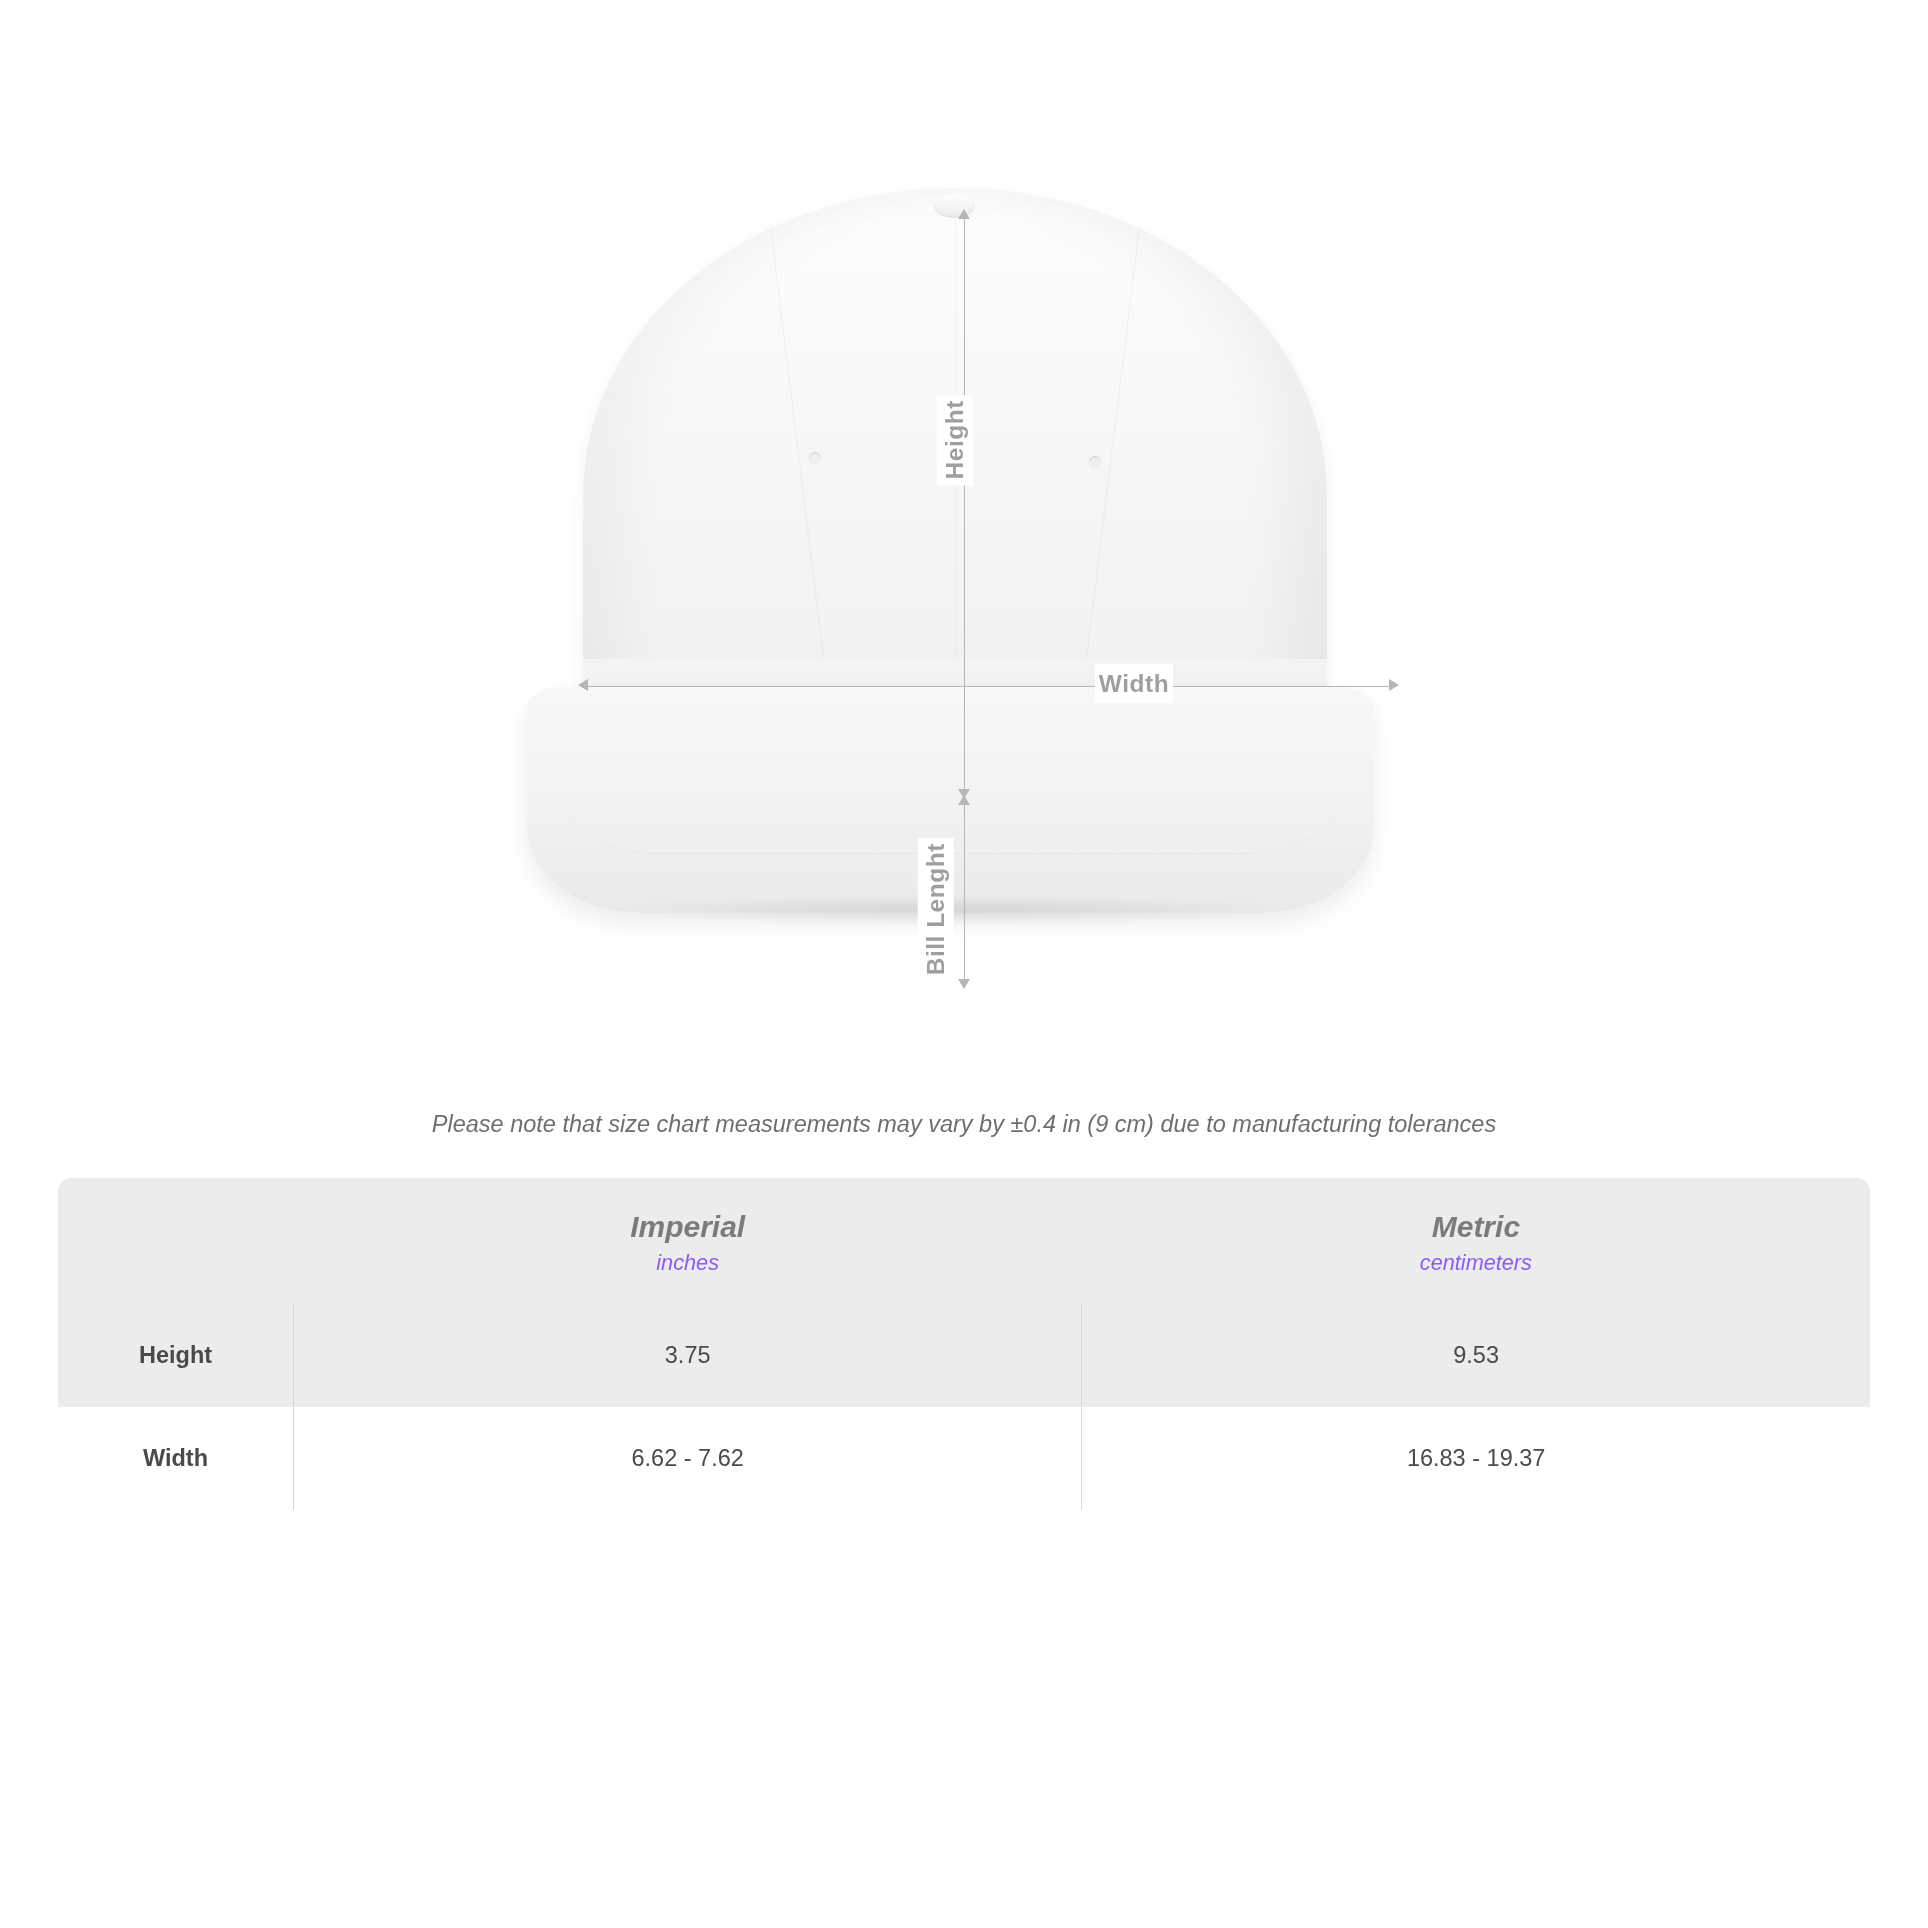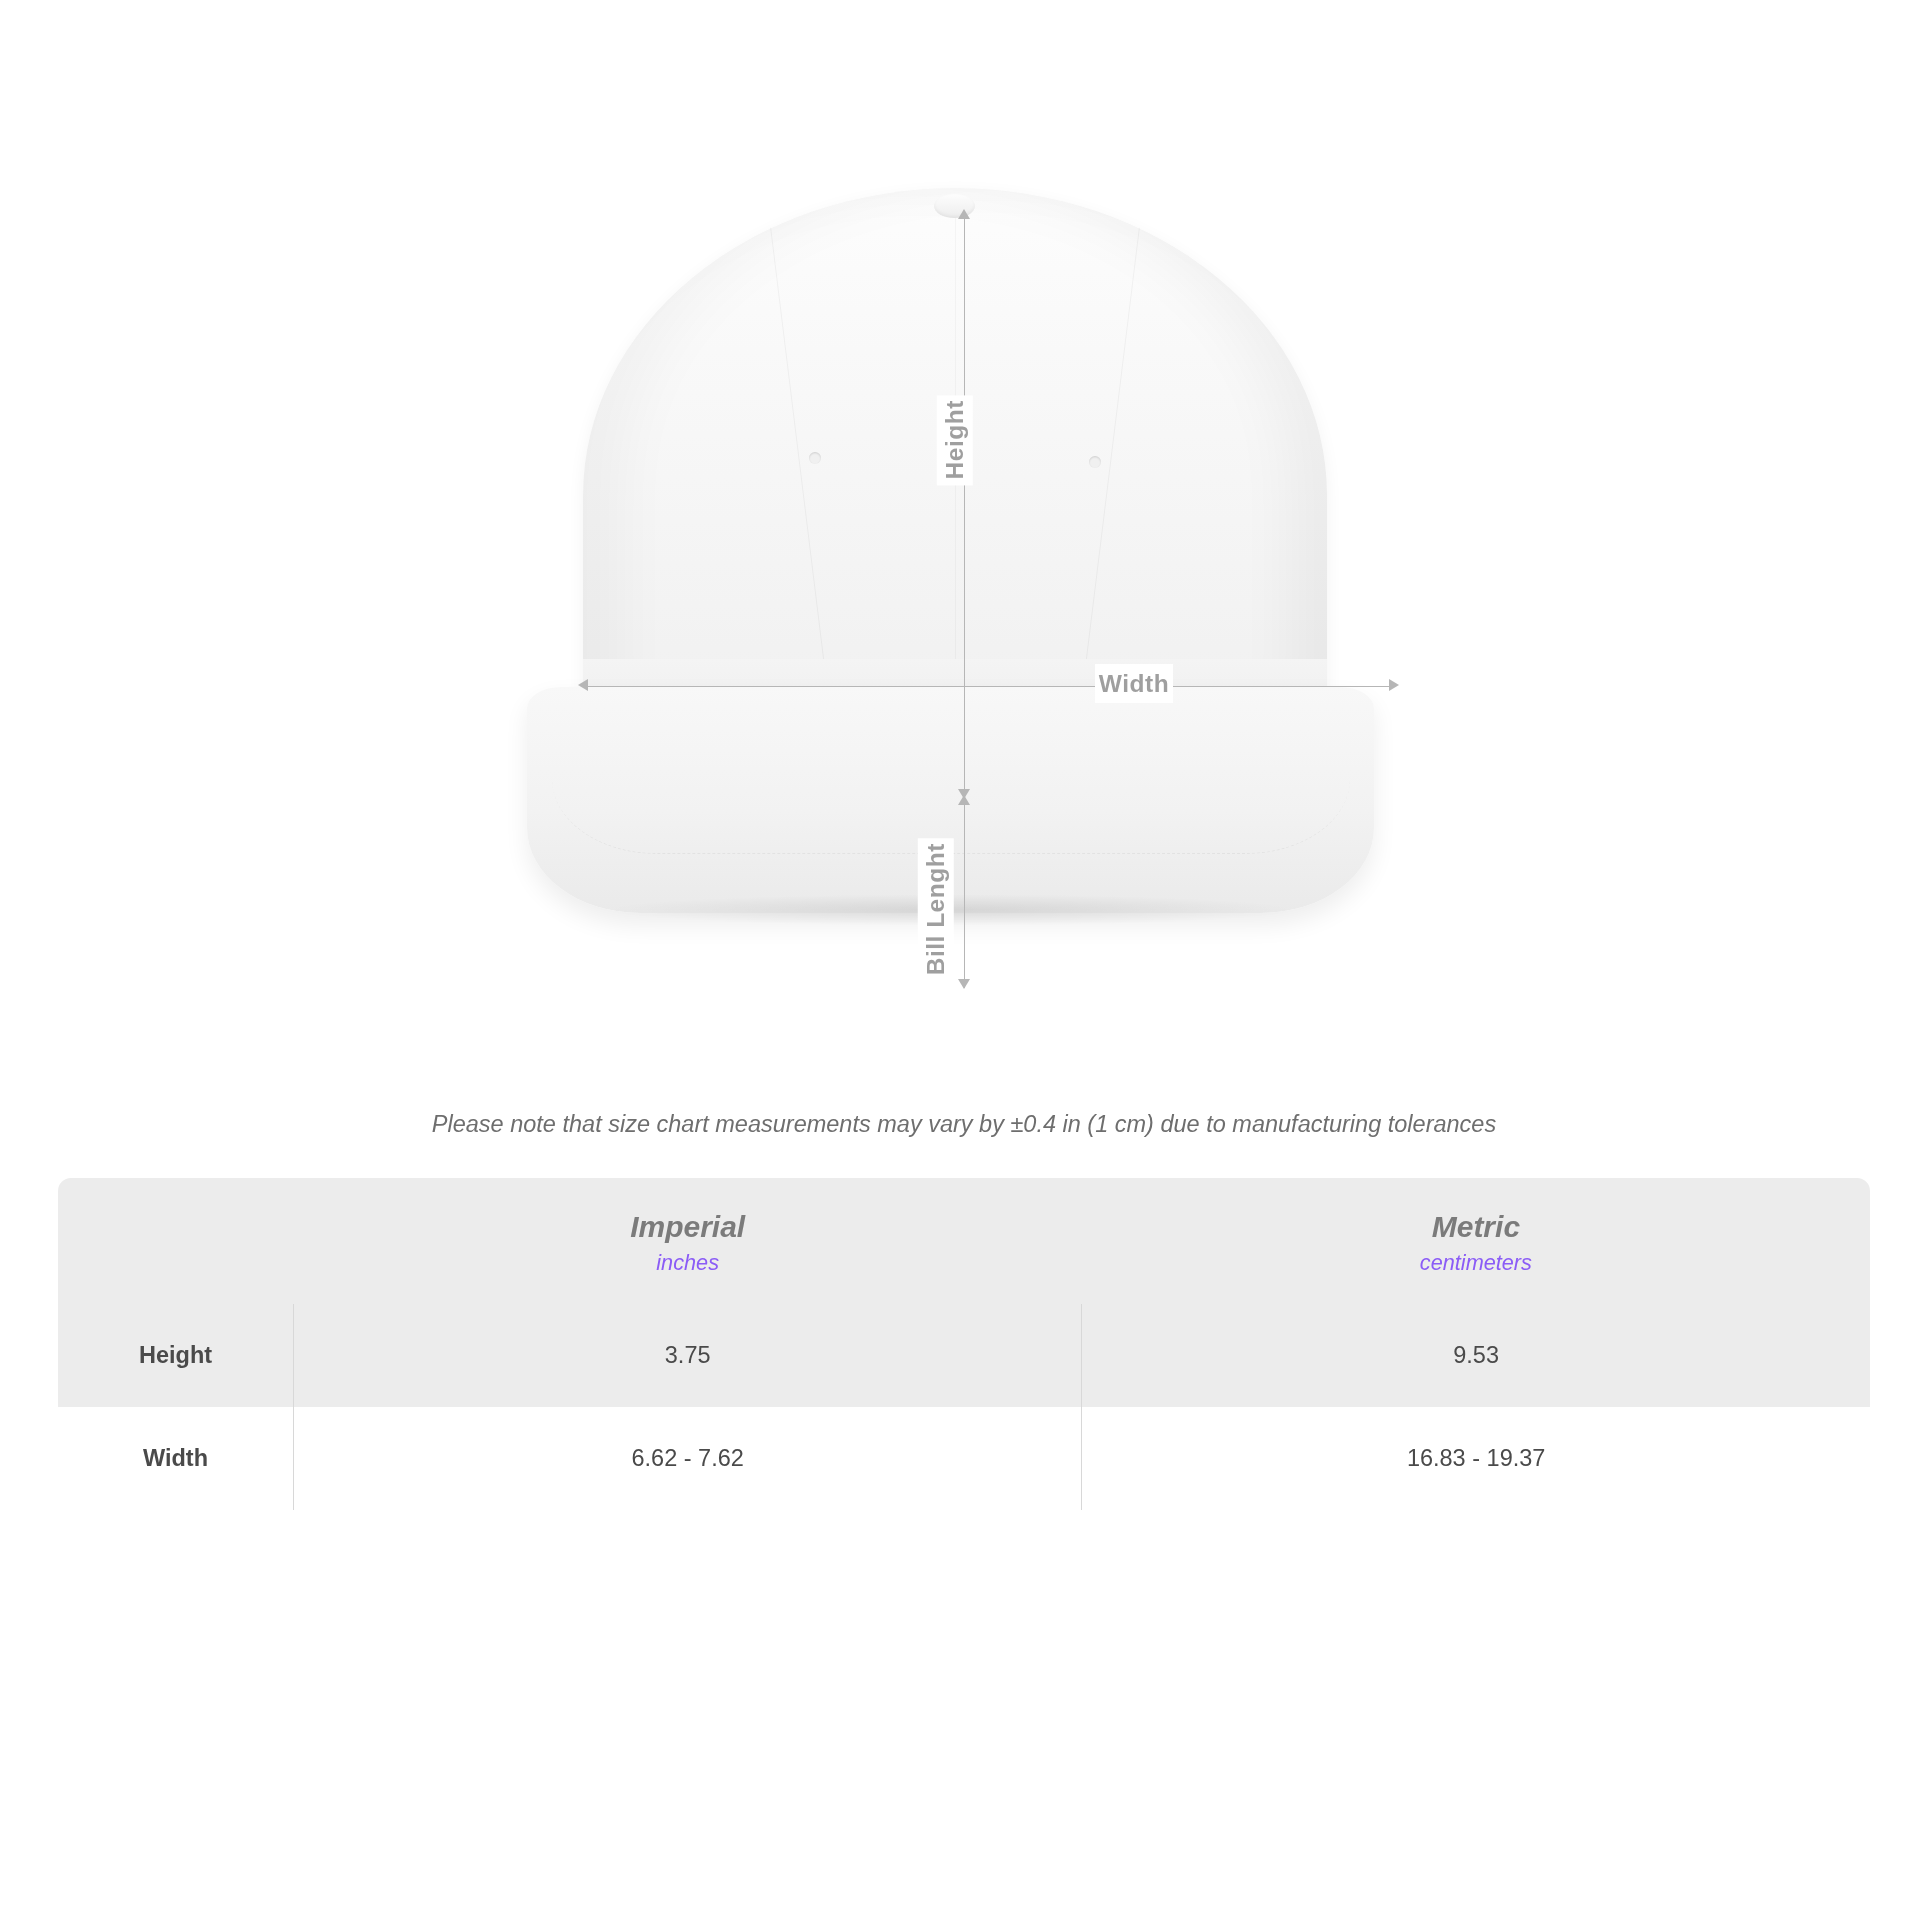--- a/index.html
+++ b/index.html
@@ -277,21 +277,21 @@
   <div class="meas-line v-line" style="left:964px; top:800px; height:188px;"></div>
   <div class="arrow arrow-up" style="left:958px; top:795px;"></div>
   <div class="arrow arrow-down" style="left:958px; top:979px;"></div>
   <div class="meas-label vertical" style="left:918px; top:838px;">
     <span>Bill</span>
     <span>Lenght</span>
   </div>
 </div>
 
 <div class="title-block">
-  <p class="chart-note">Please note that size chart measurements may vary by ±0.4 in (1 cm) due to manufacturing tolerances</p>
+  <p class="chart-note">Please note that size chart measurements may vary by ±0.4 in (9 cm) due to manufacturing tolerances</p>
 </div>
 
 <div class="table-wrap">
   <table class="size-table">
     <thead>
       <tr class="unit-row">
         <th class="col-size"></th>
         <th class="col-val">
           <span class="unit-name">Imperial</span>
           <span class="unit-sub">inches</span>

